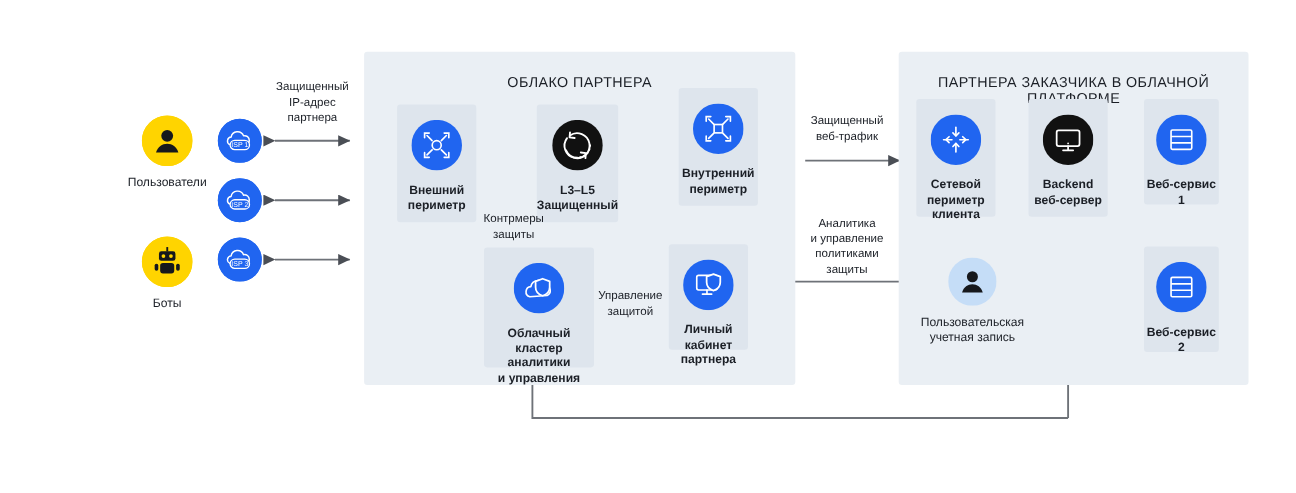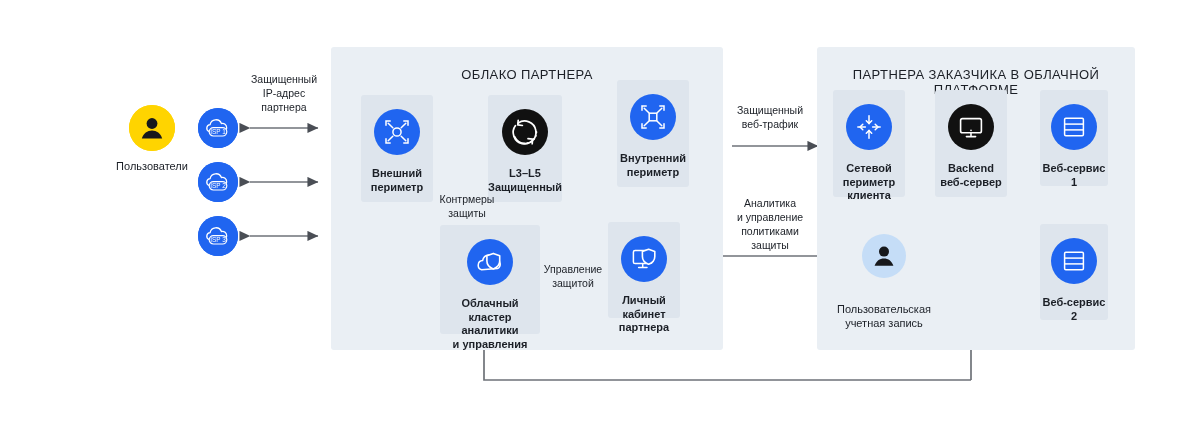--- a/index.html
+++ b/index.html
@@ -125,20 +125,35 @@
     <span class="yellow-circ">
       <svg viewBox="0 0 46 46" width="46" height="46" aria-hidden="true">
         <circle cx="23" cy="23" r="23" fill="#ffd400"></circle>
         <circle cx="23" cy="18.5" r="5.4" fill="#16181c"></circle>
         <path d="M12.8 33.6c1.6-5.3 5.6-8 10.2-8s8.6 2.7 10.2 8z" fill="#16181c"></path>
       </svg>
     </span>
     <div class="cap">Пользователи</div>
   </div>
 
+  <div class="freeicon" style="left:115px; top:215px; width:74px;">
+    <span class="yellow-circ">
+      <svg viewBox="0 0 46 46" width="46" height="46" aria-hidden="true">
+        <circle cx="23" cy="23" r="23" fill="#ffd400"></circle>
+        <rect x="15.5" y="13.5" width="15" height="8.6" rx="2.2" fill="#16181c"></rect>
+        <circle cx="19.6" cy="17.8" r="1.7" fill="#ffd400"></circle>
+        <circle cx="26.4" cy="17.8" r="1.7" fill="#ffd400"></circle>
+        <rect x="22.2" y="9.6" width="1.7" height="4" fill="#16181c"></rect>
+        <rect x="16.6" y="24.2" width="12.8" height="9.4" rx="2.6" fill="#16181c"></rect>
+        <rect x="11.6" y="24.8" width="3.3" height="6.4" rx="1.6" fill="#16181c"></rect>
+        <rect x="31.1" y="24.8" width="3.3" height="6.4" rx="1.6" fill="#16181c"></rect>
+      </svg>
+    </span>
+    <div class="cap">Боты</div>
+  </div>
 
   <div class="freeicon" style="left:198px; top:108px;">
     <span class="isp-circ">
       <svg viewBox="0 0 40 40" width="40" height="40" aria-hidden="true">
         <circle cx="20" cy="20" r="20" fill="#2065f0"></circle>
         <path d="M11 23.5a3.6 3.6 0 0 1 1.1-6.9 5.9 5.9 0 0 1 11.3-1.1 4.1 4.1 0 0 1 5.2 4.1 4 4 0 0 1-2.3 3.9z" fill="none" stroke="#ffffff" stroke-width="1.3" stroke-linejoin="round"></path>
         <rect x="11.2" y="19.6" width="17.6" height="8.4" rx="4.2" fill="#2065f0" stroke="#ffffff" stroke-width="1.2"></rect>
         <text x="20" y="25.9" font-family="Liberation Sans, sans-serif" font-size="6.4" fill="#ffffff" text-anchor="middle">ISP 1</text>
       </svg>
     </span>
@@ -327,21 +342,21 @@
         <circle cx="23" cy="23" r="23" fill="#2065f0"></circle>
         <rect x="13.6" y="14.2" width="18.8" height="17.6" rx="1.2" fill="#2065f0" stroke="#fff" stroke-width="1.5"></rect>
         <path d="M13.6 20.1h18.8" stroke="#fff" stroke-width="1.5"></path>
         <path d="M13.6 25.9h18.8" stroke="#fff" stroke-width="1.5"></path>
       </svg>
     </span>
     <div class="cap">Веб-сервис
 2</div>
   </div>
 
-  <div class="freeicon" style="left:824px; top:234px; width:120px;gap:16px;">
+  <div class="freeicon" style="left:824px; top:234px; width:120px;">
     <span class="ic sm">
       <svg viewBox="0 0 44 44" width="44" height="44" aria-hidden="true">
         <circle cx="22" cy="22" r="22" fill="#c5ddf7"></circle>
         <circle cx="22" cy="17.6" r="5" fill="#16181c"></circle>
         <path d="M12.6 31.8c1.5-4.9 5.2-7.4 9.4-7.4s7.9 2.5 9.4 7.4z" fill="#16181c"></path>
       </svg>
     </span>
     <div class="cap">Пользовательская
 учетная запись</div>
   </div>

